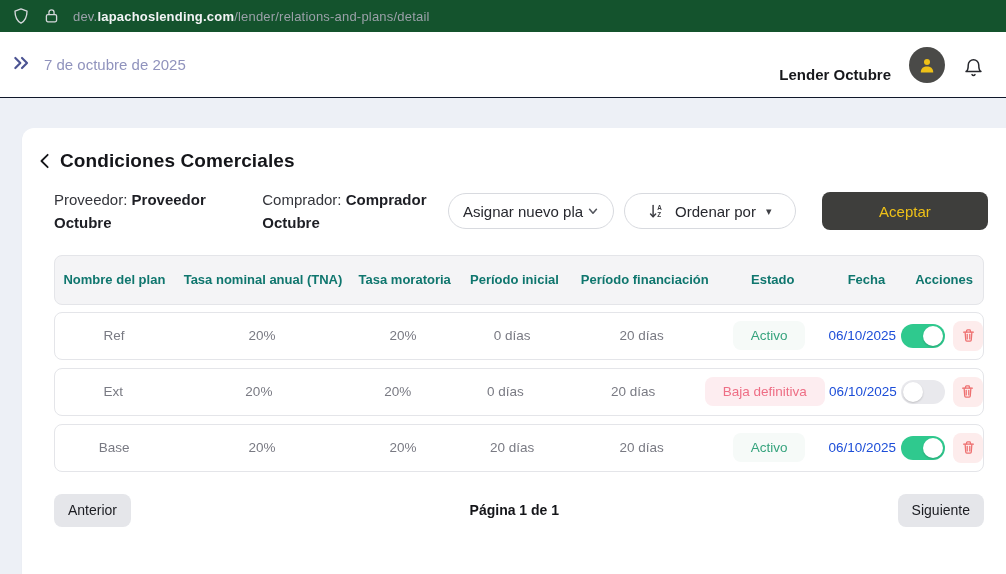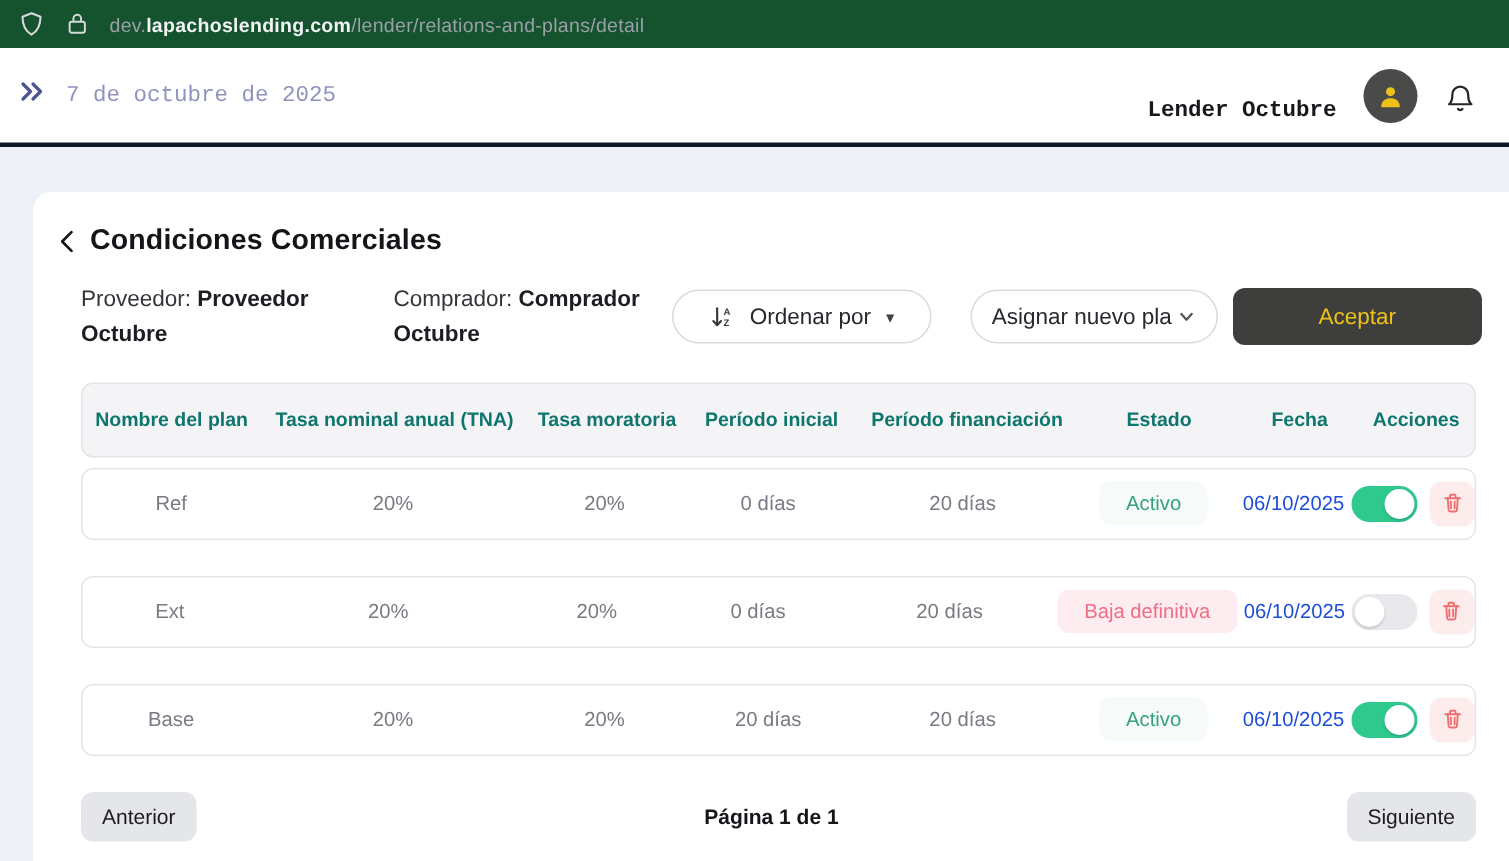--- a/index.html
+++ b/index.html
@@ -6,22 +6,22 @@
   html,body { width:1006px; height:574px; overflow:hidden; background:#edf0f6;
     font-family:"Liberation Sans","DejaVu Sans",sans-serif; }
 
   
   .topbar { height:32px; background:#14532d; display:flex; align-items:center; padding:0 12px; gap:14px; }
   .topbar .ic { display:flex; align-items:center; }
   .urltext { font-size:13px; color:#9aa0a8; letter-spacing:.2px; white-space:nowrap; }
   .urltext .domain { color:#f2f3f5; font-weight:bold; }
 
   
-  .appheader { height:66px; background:#ffffff; border-bottom:3px solid #0f172a;
-    display:flex; align-items:center; justify-content:space-between; padding:0 22px 0 12px;font-family:Liberation Mono, monospace; }
+  .appheader { height:66px; background:#ffffff; border-bottom:1px solid #0f172a;
+    display:flex; align-items:center; justify-content:space-between; padding:0 22px 0 12px; }
   .hleft { display:flex; align-items:center; gap:12px; }
   .hdate { font-size:15px; color:#9093bd; }
   .hright { display:flex; align-items:flex-end; gap:18px; }
   .username { font-size:15px; font-weight:bold; color:#17181c; }
   .avatar { width:36px; height:36px; border-radius:50%; background:#4a4a48;
     display:flex; align-items:center; justify-content:center; cursor:pointer; }
 
   
   .main { height:336px; background:#edf0f6; padding:30px 0 0 22px; }
   .card { background:#fff; width:984px; height:446px; border-radius:12px 0 0 0;
@@ -46,21 +46,21 @@
   .caret { font-size:11px; color:#3f4046; }
   .acceptbtn { margin-left:auto; width:168px; height:38px; background:#3e3e3c; border:none;
     border-radius:8px; color:#eec118; font-size:15px; cursor:pointer; margin-right:-4px;
     font-family:"Liberation Sans","DejaVu Sans",sans-serif; }
 
   
   .tbl { width:930px; }
   .trow { display:grid; grid-template-columns:1.3fr 1.95fr 1.15fr 1.25fr 1.6fr 1.2fr .85fr .85fr;
     align-items:center; border:1px solid #e4e5e9; border-radius:8px; background:#fff; }
   .trow.thead { background:#f4f4f6; height:50px; margin-bottom:7px; }
-  .trow.tdata { height:48px; margin-bottom:24px; }
+  .trow.tdata { height:48px; margin-bottom:8px; }
   .tcell { text-align:center; white-space:nowrap; }
   .thead .tcell { font-size:13px; font-weight:bold; color:#0f766e; }
   .tdata .tcell { font-size:13.5px; color:#797a83; }
   .tdata .fecha { color:#1d4ed8; }
 
   .badge { display:inline-block; font-size:13.5px; padding:7px 18px; border-radius:8px; }
   .badge-activo { background:#f6faf8; color:#36a37d; }
   .badge-baja  { background:#fdedf0; color:#ee6e85; }
 
   .actions { display:flex; align-items:center; justify-content:center; gap:8px; }
@@ -140,38 +140,38 @@
     <div class="inforow">
       <div class="party prov">
         <span>Proveedor:</span>
         <b>Proveedor Octubre</b>
       </div>
       <div class="party comp">
         <span>Comprador:</span>
         <b>Comprador Octubre</b>
       </div>
 
+      <div class="pillbtn selectbtn">
+        <span>Asignar nuevo pla</span>
+        <svg width="12" height="12" viewBox="0 0 14 14" fill="none" stroke="#52555c" stroke-width="1.8" stroke-linecap="round" stroke-linejoin="round">
+          <path d="M3 5 L7 9.5 L11 5"></path>
+        </svg>
+      </div>
+
       <div class="pillbtn sortbtn">
         <svg width="17" height="17" viewBox="0 0 20 20">
           <g fill="none" stroke="#3a3b40" stroke-width="1.7" stroke-linecap="round" stroke-linejoin="round">
             <path d="M6 3 V16"></path>
               <path d="M3 13 L6 16.2 L9 13"></path>
           </g>
           <text x="11" y="8" font-size="7.5" font-weight="bold" fill="#3a3b40" font-family="Liberation Sans, sans-serif">A</text>
           <text x="11" y="17" font-size="7.5" font-weight="bold" fill="#3a3b40" font-family="Liberation Sans, sans-serif">Z</text>
         </svg>
         <span>Ordenar por</span>
         <span class="caret">▾</span>
-      </div>
-
-      <div class="pillbtn selectbtn">
-        <span>Asignar nuevo pla</span>
-        <svg width="12" height="12" viewBox="0 0 14 14" fill="none" stroke="#52555c" stroke-width="1.8" stroke-linecap="round" stroke-linejoin="round">
-          <path d="M3 5 L7 9.5 L11 5"></path>
-        </svg>
       </div>
 
       <button class="acceptbtn">Aceptar</button>
     </div>
 
     <div class="tbl">
       <div class="trow thead">
         <div class="tcell">Nombre del plan</div>
         <div class="tcell">Tasa nominal anual (TNA)</div>
         <div class="tcell">Tasa moratoria</div>

